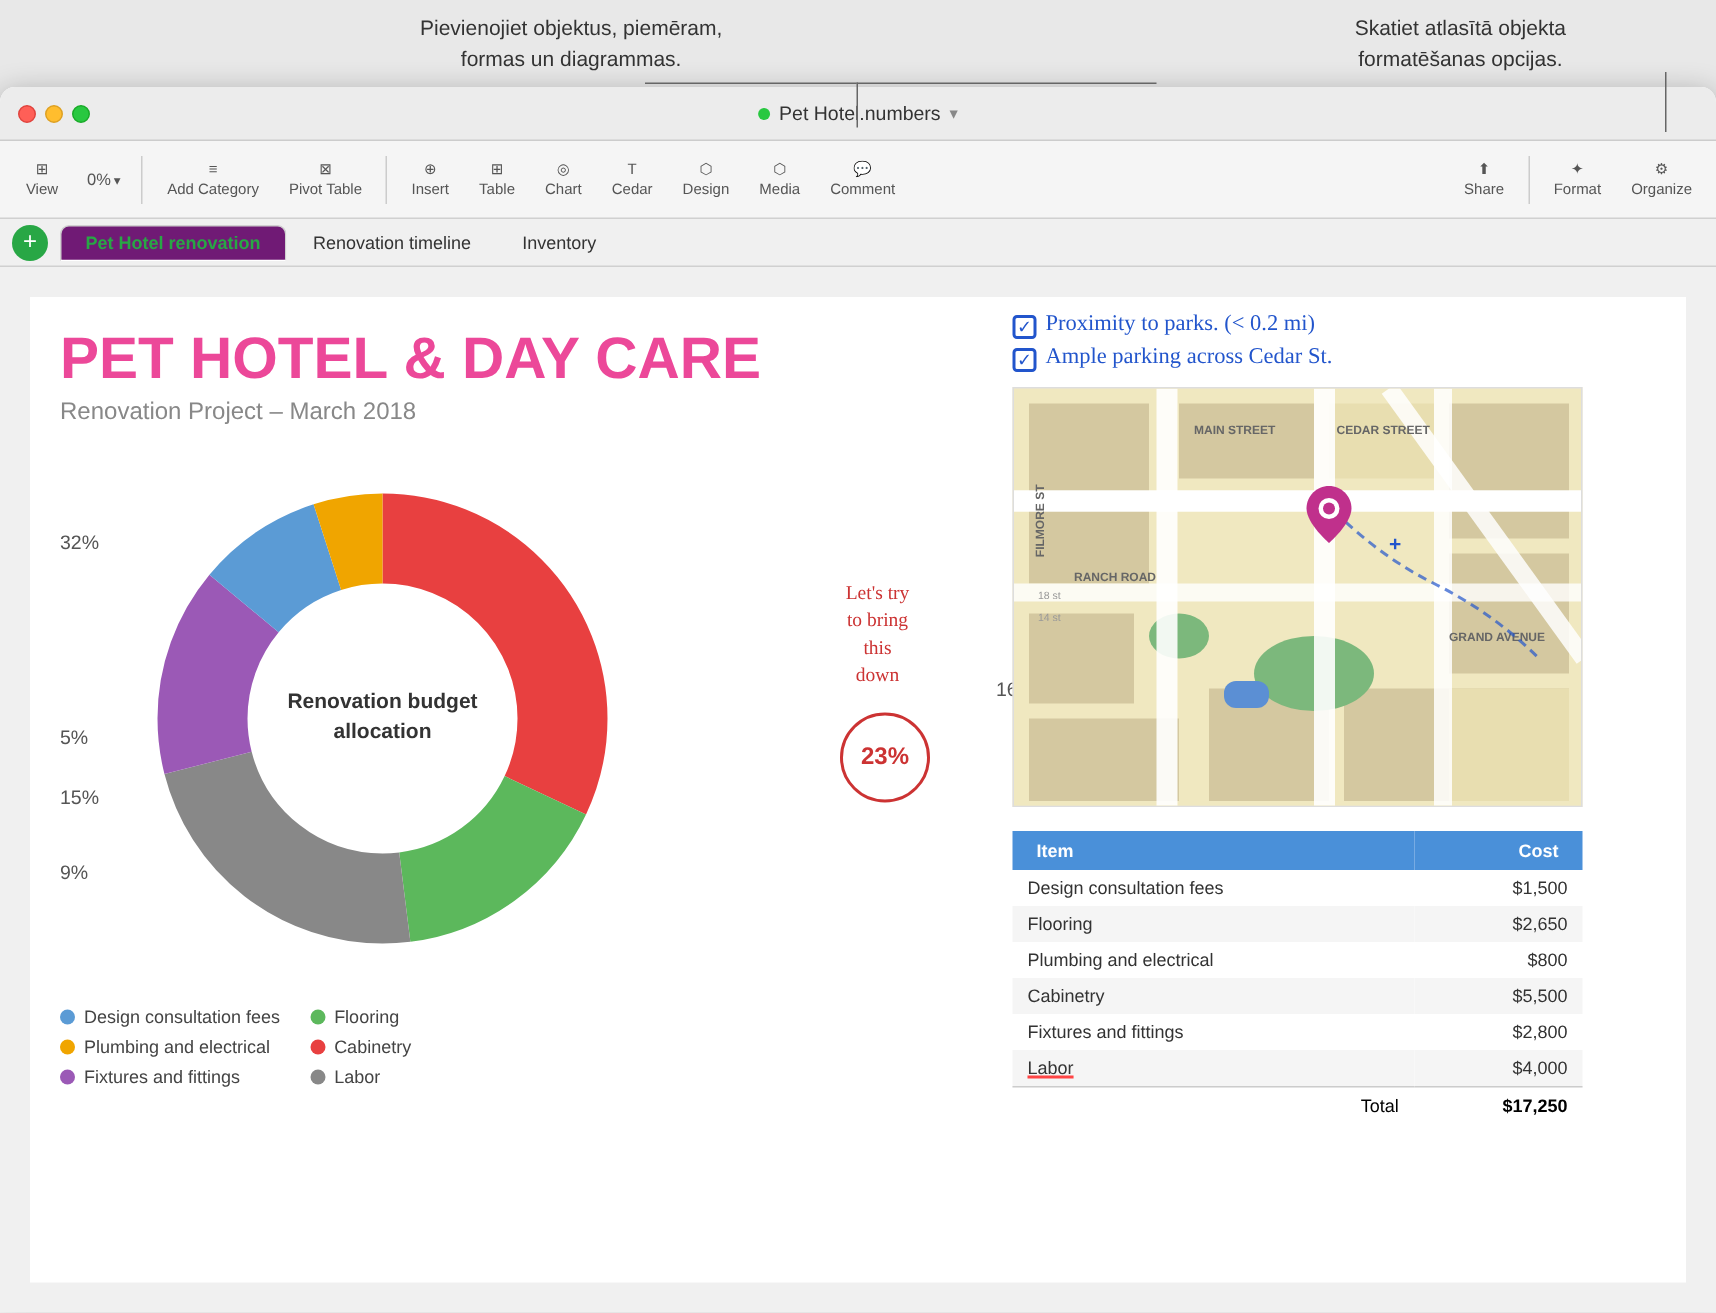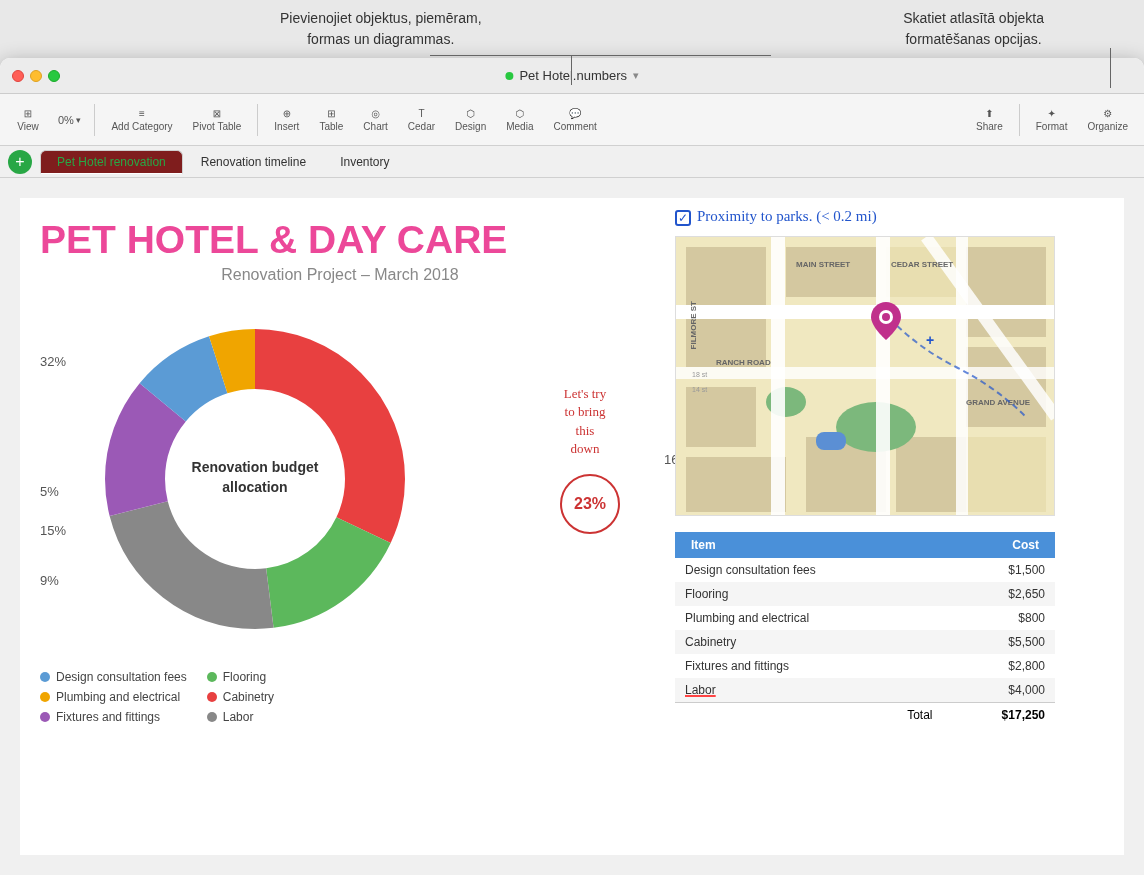--- a/index.html
+++ b/index.html
@@ -146,24 +146,24 @@
     }
     .tab {
       padding: 4px 16px;
       border-radius: 6px 6px 0 0;
       font-size: 12px;
       cursor: pointer;
       color: #333;
       background: transparent;
     }
     .tab.active {
-      background: #7f1d1d;
+      background: #701a75;
       border: 1px solid #d0d0d0;
       border-bottom: 1px solid #fff;
-      font-weight: 400;
+      font-weight: 700;
       color: #28a745;
     }
 
     
     .content {
       flex: 1;
       background: #f0f0f0;
       padding: 20px;
       overflow: hidden;
       position: relative;
@@ -190,21 +190,20 @@
     .sheet-title {
       font-size: 39px;
       font-weight: 700;
       color: #ec4899;
       margin-bottom: 4px;
     }
     .sheet-subtitle {
       font-size: 16px;
       color: #888;
       margin-bottom: 20px;
-      text-align: center;
     }
 
     
     .chart-legend {
       display: flex;
       gap: 20px;
       margin-top: 12px;
       flex-wrap: wrap;
     }
     .legend-col { display: flex; flex-direction: column; gap: 6px; }
@@ -518,20 +517,24 @@
           </div>
         </div>
       </div>
 
       <div class="right-area">
 
         <div style="margin-bottom:10px; font-family:'Segoe Script',cursive,'Comic Sans MS'; color:#2255cc;">
           <div class="checkbox-item">
             <div class="hw-checkbox"></div>
             <span style="font-size:15px;">Proximity to parks. (&lt; 0.2 mi)</span>
+          </div>
+          <div class="checkbox-item">
+            <div class="hw-checkbox"></div>
+            <span style="font-size:15px;">Ample parking across  Cedar St.</span>
           </div>
         </div>
 
         <div class="map-container">
 
           <svg width="380" height="280" viewBox="0 0 380 280" style="position:absolute;top:0;left:0;">
 
             <rect width="380" height="280" fill="#f0e8c0"></rect>
 
             <rect x="10" y="10" width="80" height="60" fill="#d4c8a0"></rect>

